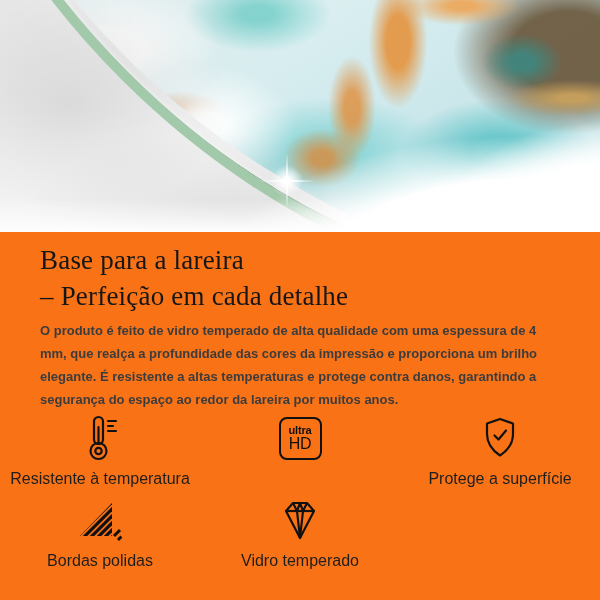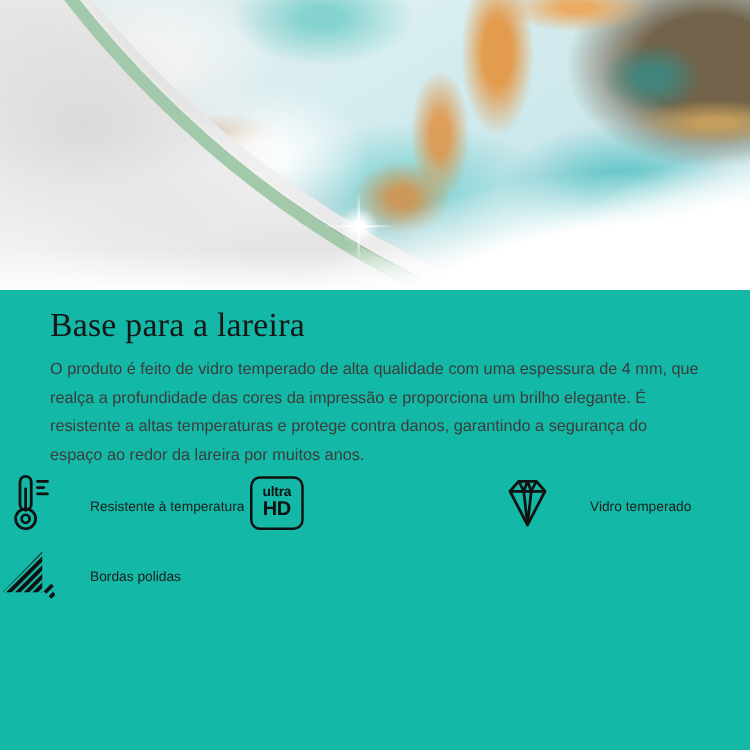--- a/index.html
+++ b/index.html
@@ -1,18 +1,18 @@
 <!DOCTYPE html>
 <html><head>
 <meta charset="utf-8">
 <style>
   html,body { margin:0; padding:0; background:#fff; }
   .page {
     position:relative; width:600px; height:600px; overflow:hidden;
-    background:#14b8a6; font-family:"Liberation Sans", sans-serif;
+    background:#f97316; font-family:"Liberation Sans", sans-serif;
   }
 
   
   .hero { position:relative; width:600px; height:232px; overflow:hidden; background:#f2f2f2; }
 
   .marble {
     position:absolute; z-index:1; left:0; top:0; width:600px; height:262px;
     background-color:#cfe7ea;
     background-image:
       radial-gradient(150px 95px at 115px 50px,  rgba(255,255,255,0.97) 20%, rgba(255,255,255,0) 70%),
@@ -84,56 +84,57 @@
   }
 
   
   .content { padding:10px 40px 0; }
   .heading {
     font-family:"Liberation Serif", serif; font-weight:500; color:#161616;
     font-size:27px; line-height:36px; letter-spacing:0.2px;
   }
   .desc {
     margin:5px 0 0; max-width:540px;
-    font-size:13px; line-height:23px; color:#3c3c3c;
+    font-size:13px; line-height:23px; color:#3c3c3c;font-weight:bold;
   }
 
   
   .features { margin-top:3px; display:grid; grid-template-columns:repeat(3,1fr); row-gap:8px; }
-  .feature { display:flex; flex-direction:row; align-items:center;gap:28px; }
+  .feature { display:flex; flex-direction:column; align-items:center; }
   .icon-wrap { height:48px; display:flex; align-items:center; justify-content:center; }
-  .feature .label { margin-top:8px; font-size:11px; color:#1e1e1e; }
+  .feature .label { margin-top:8px; font-size:16px; color:#1e1e1e; }
   .icon-svg { stroke:#111; fill:none; stroke-width:2.2; }
 
   .uhd-box {
     width:39px; height:39px; border:2.5px solid #101010; border-radius:8px;
     display:flex; flex-direction:column; align-items:center; justify-content:center;
     color:#101010;
   }
   .uhd-top { font-size:11px; font-weight:700; line-height:11px; letter-spacing:-0.2px; }
-  .uhd-bottom { font-size:16px; font-weight:700; line-height:15px; letter-spacing:-0.2px; }
+  .uhd-bottom { font-size:16px; font-weight:400; line-height:15px; letter-spacing:-0.2px; }
 </style>
 </head>
 <body>
 
 <div class="page">
 
   <div class="hero">
     <div class="marble"></div>
     <div class="cutout"></div>
     <div class="floor-shadow"></div>
     <div class="rim-outer"></div>
     <div class="rim-band"></div>
     <div class="sparkle"></div>
     <div class="fade-right"></div>
   </div>
 
   <div class="content">
     <div class="heading">
       <div>Base para a lareira</div>
+      <div>– Perfeição em cada detalhe</div>
     </div>
     <p class="desc">O produto é feito de vidro temperado de alta qualidade com uma espessura de 4 mm, que realça a profundidade das cores da impressão e proporciona um brilho elegante. É resistente a altas temperaturas e protege contra danos, garantindo a segurança do espaço ao redor da lareira por muitos anos.</p>
   </div>
 
   <div class="features">
 
     <div class="feature">
       <div class="icon-wrap">
         <svg class="icon-svg" width="44" height="48" viewBox="0 0 44 48" stroke-linecap="round">
           <rect x="16" y="3" width="9" height="27" rx="4.5"></rect>
@@ -150,31 +151,28 @@
 
     <div class="feature">
       <div class="icon-wrap">
         <div class="uhd-box">
           <span class="uhd-top">ultra</span>
           <span class="uhd-bottom">HD</span>
         </div>
       </div>
     </div>
 
-
-    <div class="feature">
-      <div class="icon-wrap">
-        <svg class="icon-svg" width="44" height="44" viewBox="0 0 44 44" stroke-width="2" stroke-linejoin="round">
-          <path d="M15 5 L29 5 L36 13 L22 40 L8 13 Z"></path>
-          <path d="M8 13 H36"></path>
-          <path d="M15 5 L19 13 L22 5 L25 13 L29 5"></path>
-          <path d="M19 13 L22 40 M25 13 L22 40"></path>
-        </svg>
-      </div>
-      <div class="label">Vidro temperado</div>
+    <div class="feature">
+      <div class="icon-wrap">
+        <svg class="icon-svg" width="44" height="48" viewBox="0 0 44 48" stroke-width="2.4" stroke-linecap="round" stroke-linejoin="round">
+          <path d="M22 5 L35 9.5 V20 C35 29.5 29.5 36.5 22 41.5 C14.5 36.5 9 29.5 9 20 V9.5 Z"></path>
+          <polyline points="16.5,21.5 20.5,25.5 28,16.5"></polyline>
+        </svg>
+      </div>
+      <div class="label">Protege a superfície</div>
     </div>
 
     <div class="feature">
       <div class="icon-wrap">
         <svg width="44" height="44" viewBox="0 0 44 44">
           <defs>
             <clipPath id="triclip">
                 <polygon points="2,38 34,5 34,38"></polygon>
               </clipPath>
           </defs>
@@ -186,15 +184,27 @@
             <line x1="22" y1="44" x2="66" y2="0"></line>
             <line x1="29" y1="44" x2="73" y2="0"></line>
           </g>
           <line x1="36" y1="38" x2="42" y2="32" stroke="#111" stroke-width="3"></line>
           <line x1="40" y1="42" x2="43.5" y2="38.5" stroke="#111" stroke-width="3"></line>
         </svg>
       </div>
       <div class="label">Bordas polidas</div>
     </div>
 
+    <div class="feature">
+      <div class="icon-wrap">
+        <svg class="icon-svg" width="44" height="44" viewBox="0 0 44 44" stroke-width="2" stroke-linejoin="round">
+          <path d="M15 5 L29 5 L36 13 L22 40 L8 13 Z"></path>
+          <path d="M8 13 H36"></path>
+          <path d="M15 5 L19 13 L22 5 L25 13 L29 5"></path>
+          <path d="M19 13 L22 40 M25 13 L22 40"></path>
+        </svg>
+      </div>
+      <div class="label">Vidro temperado</div>
+    </div>
+
 
   </div>
 </div>
 
 </body></html>

